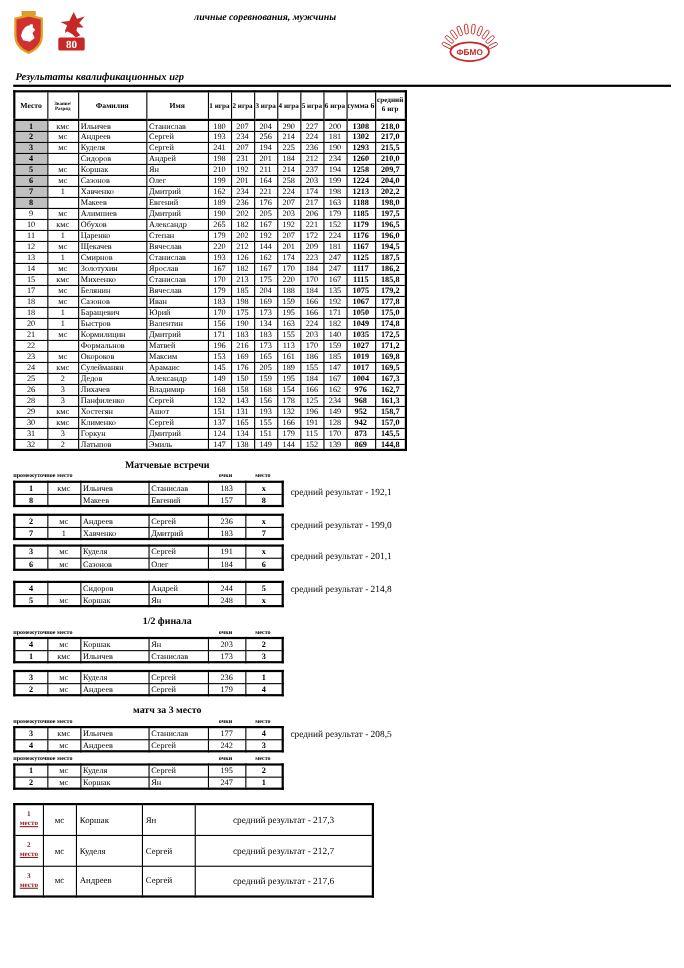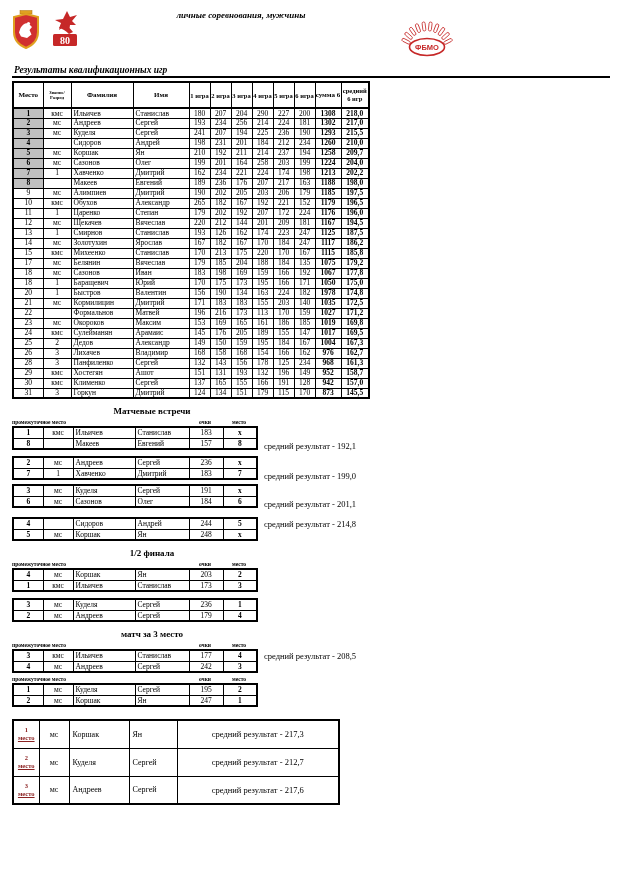--- a/index.html
+++ b/index.html
@@ -40,21 +40,21 @@
 
   
   .match-block{position:relative;margin-left:12px;width:244px;}
   .mt{width:244px;border:2px solid #000;}
   .mt td{border:1px solid #000;padding:0;font-size:7.5px;text-align:center;white-space:nowrap;overflow:hidden;line-height:1;}
   .mt tr{height:11px;}
   .mt td:first-child{font-weight:bold;}
   .mt td:last-child{font-weight:bold;}
   .mt .c-last,.mt .c-first{text-align:left;padding-left:2px;}
   .note{position:absolute;left:252px;font-size:8.5px;white-space:nowrap;}
-  .note.r0{top:2px;} .note.r1{top:15px;}
+  .note.r0{top:2px;} .note.r1{top:5px;}
   .gap4{margin-bottom:4px;} .gap6{margin-bottom:6px;} .gap9{margin-bottom:9px;}
 
   
   .medal{width:326px;margin:12px 0 0 12px;border:2px solid #000;}
   .medal td{border:1px solid #000;padding:0;font-size:8px;overflow:hidden;}
   .medal tr{height:28px;}
   .medal .c-mplace{text-align:center;color:#8b2222;font-weight:bold;font-size:6.5px;line-height:1.25;}
   .medal .c-mplace .w{text-decoration:underline;display:block;}
   .medal .c-rank{text-align:center;}
   .medal .c-last,.medal .c-first{text-align:left;padding-left:3px;}
@@ -403,21 +403,21 @@
         <td>20</td>
         <td>1</td>
         <td class="c-last">Быстров</td>
         <td class="c-first">Валентин</td>
         <td>156</td>
         <td>190</td>
         <td>134</td>
         <td>163</td>
         <td>224</td>
         <td>182</td>
-        <td>1978</td>
+        <td>1049</td>
         <td>174,8</td>
       </tr>
         <tr>
         <td>21</td>
         <td>мс</td>
         <td class="c-last">Кормилицин</td>
         <td class="c-first">Дмитрий</td>
         <td>171</td>
         <td>183</td>
         <td>183</td>
@@ -546,20 +546,34 @@
         <td class="c-first">Дмитрий</td>
         <td>124</td>
         <td>134</td>
         <td>151</td>
         <td>179</td>
         <td>115</td>
         <td>170</td>
         <td>873</td>
         <td>145,5</td>
       </tr>
+        <tr>
+        <td>32</td>
+        <td>2</td>
+        <td class="c-last">Латыпов</td>
+        <td class="c-first">Эмиль</td>
+        <td>147</td>
+        <td>138</td>
+        <td>149</td>
+        <td>144</td>
+        <td>152</td>
+        <td>139</td>
+        <td>869</td>
+        <td>144,8</td>
+      </tr>
       </tbody>
   </table>
 
   <div class="group-title">Матчевые встречи</div>
   <div class="mini">
     <span class="m-left">промежуточное место</span>
     <span class="m-pts">очки</span>
     <span class="m-place">место</span>
   </div>
 

